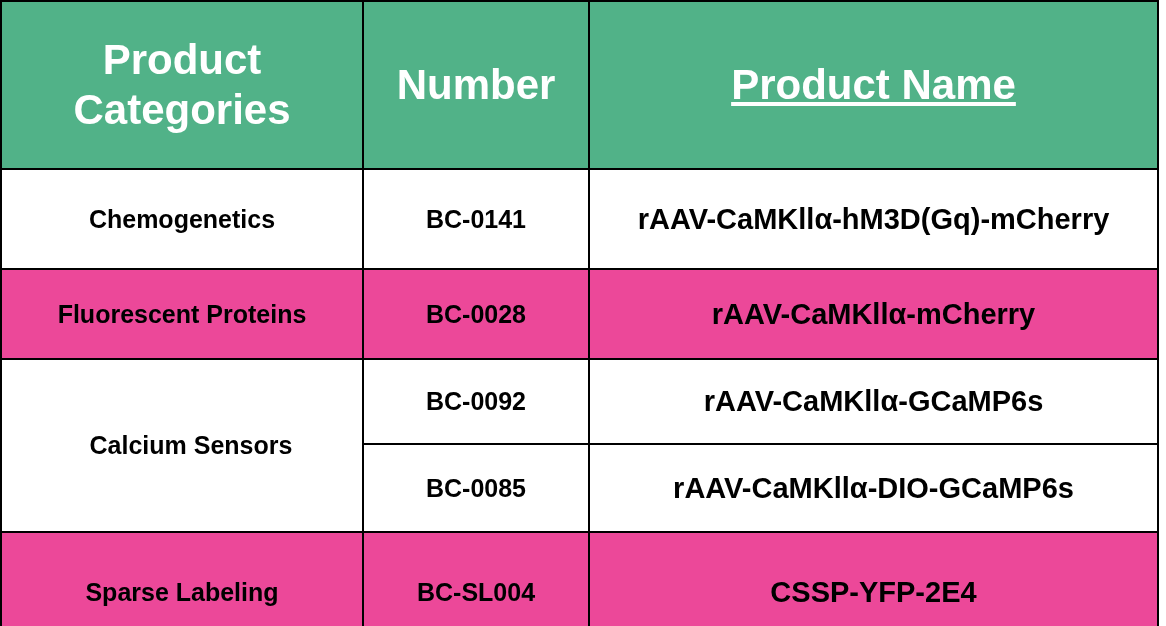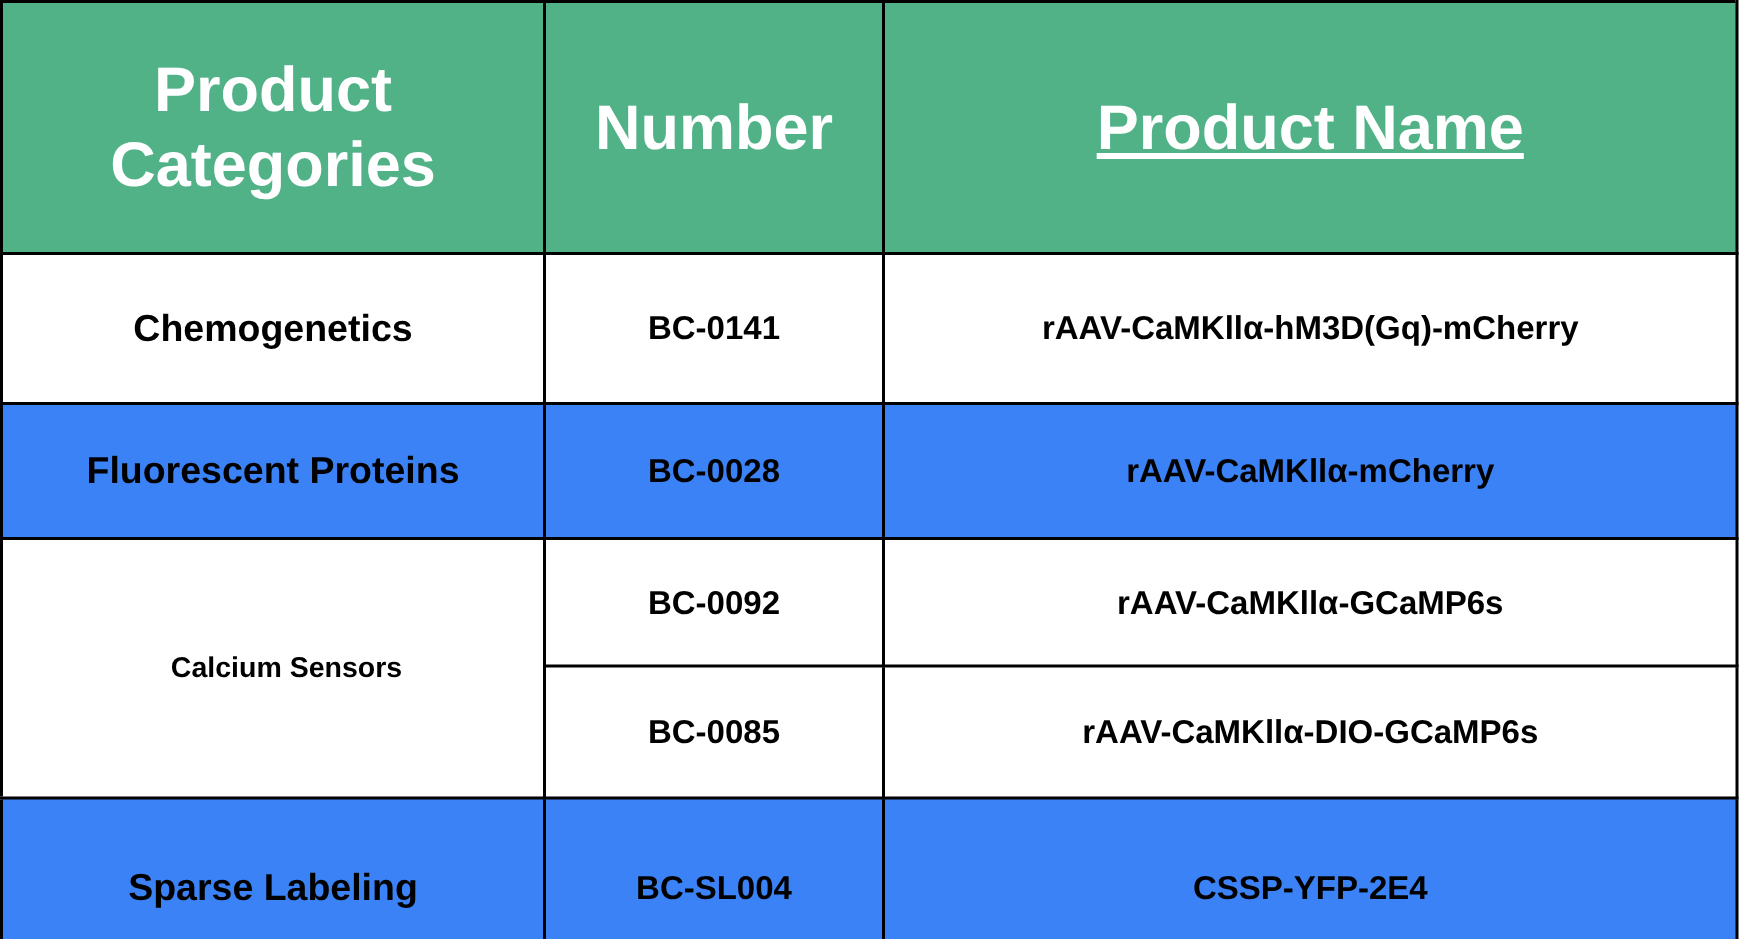--- a/index.html
+++ b/index.html
@@ -52,29 +52,29 @@
   th.h-num  { font-size: 42px; }
   th.h-name { font-size: 42px; text-decoration: underline; }
 
   
   tbody td {
     font-weight: bold;
     color: #000000;
   }
 
   tr.row-white td { background: #ffffff; }
-  tr.row-tint  td { background: #3b82f6; text-align: center; }
+  tr.row-tint  td { background: #ec4899; text-align: center; }
 
   td.cell-cat  { font-size: 25px; }
-  td.cell-num  { font-size: 22px; }
-  td.cell-name { font-size: 22px; }
+  td.cell-num  { font-size: 25px; }
+  td.cell-name { font-size: 29px; }
 
   td.cat-merged {
     background: #ffffff;
-    font-size: 19px;
+    font-size: 25px;
     padding-left: 24px;
   }
 
   tr.r1 { height: 100px; }
   tr.r2 { height: 90px; }
   tr.r3 { height: 85px; }
   tr.r4 { height: 88px; }
   tr.r5 { height: 120px; }
 </style>
 </head>

